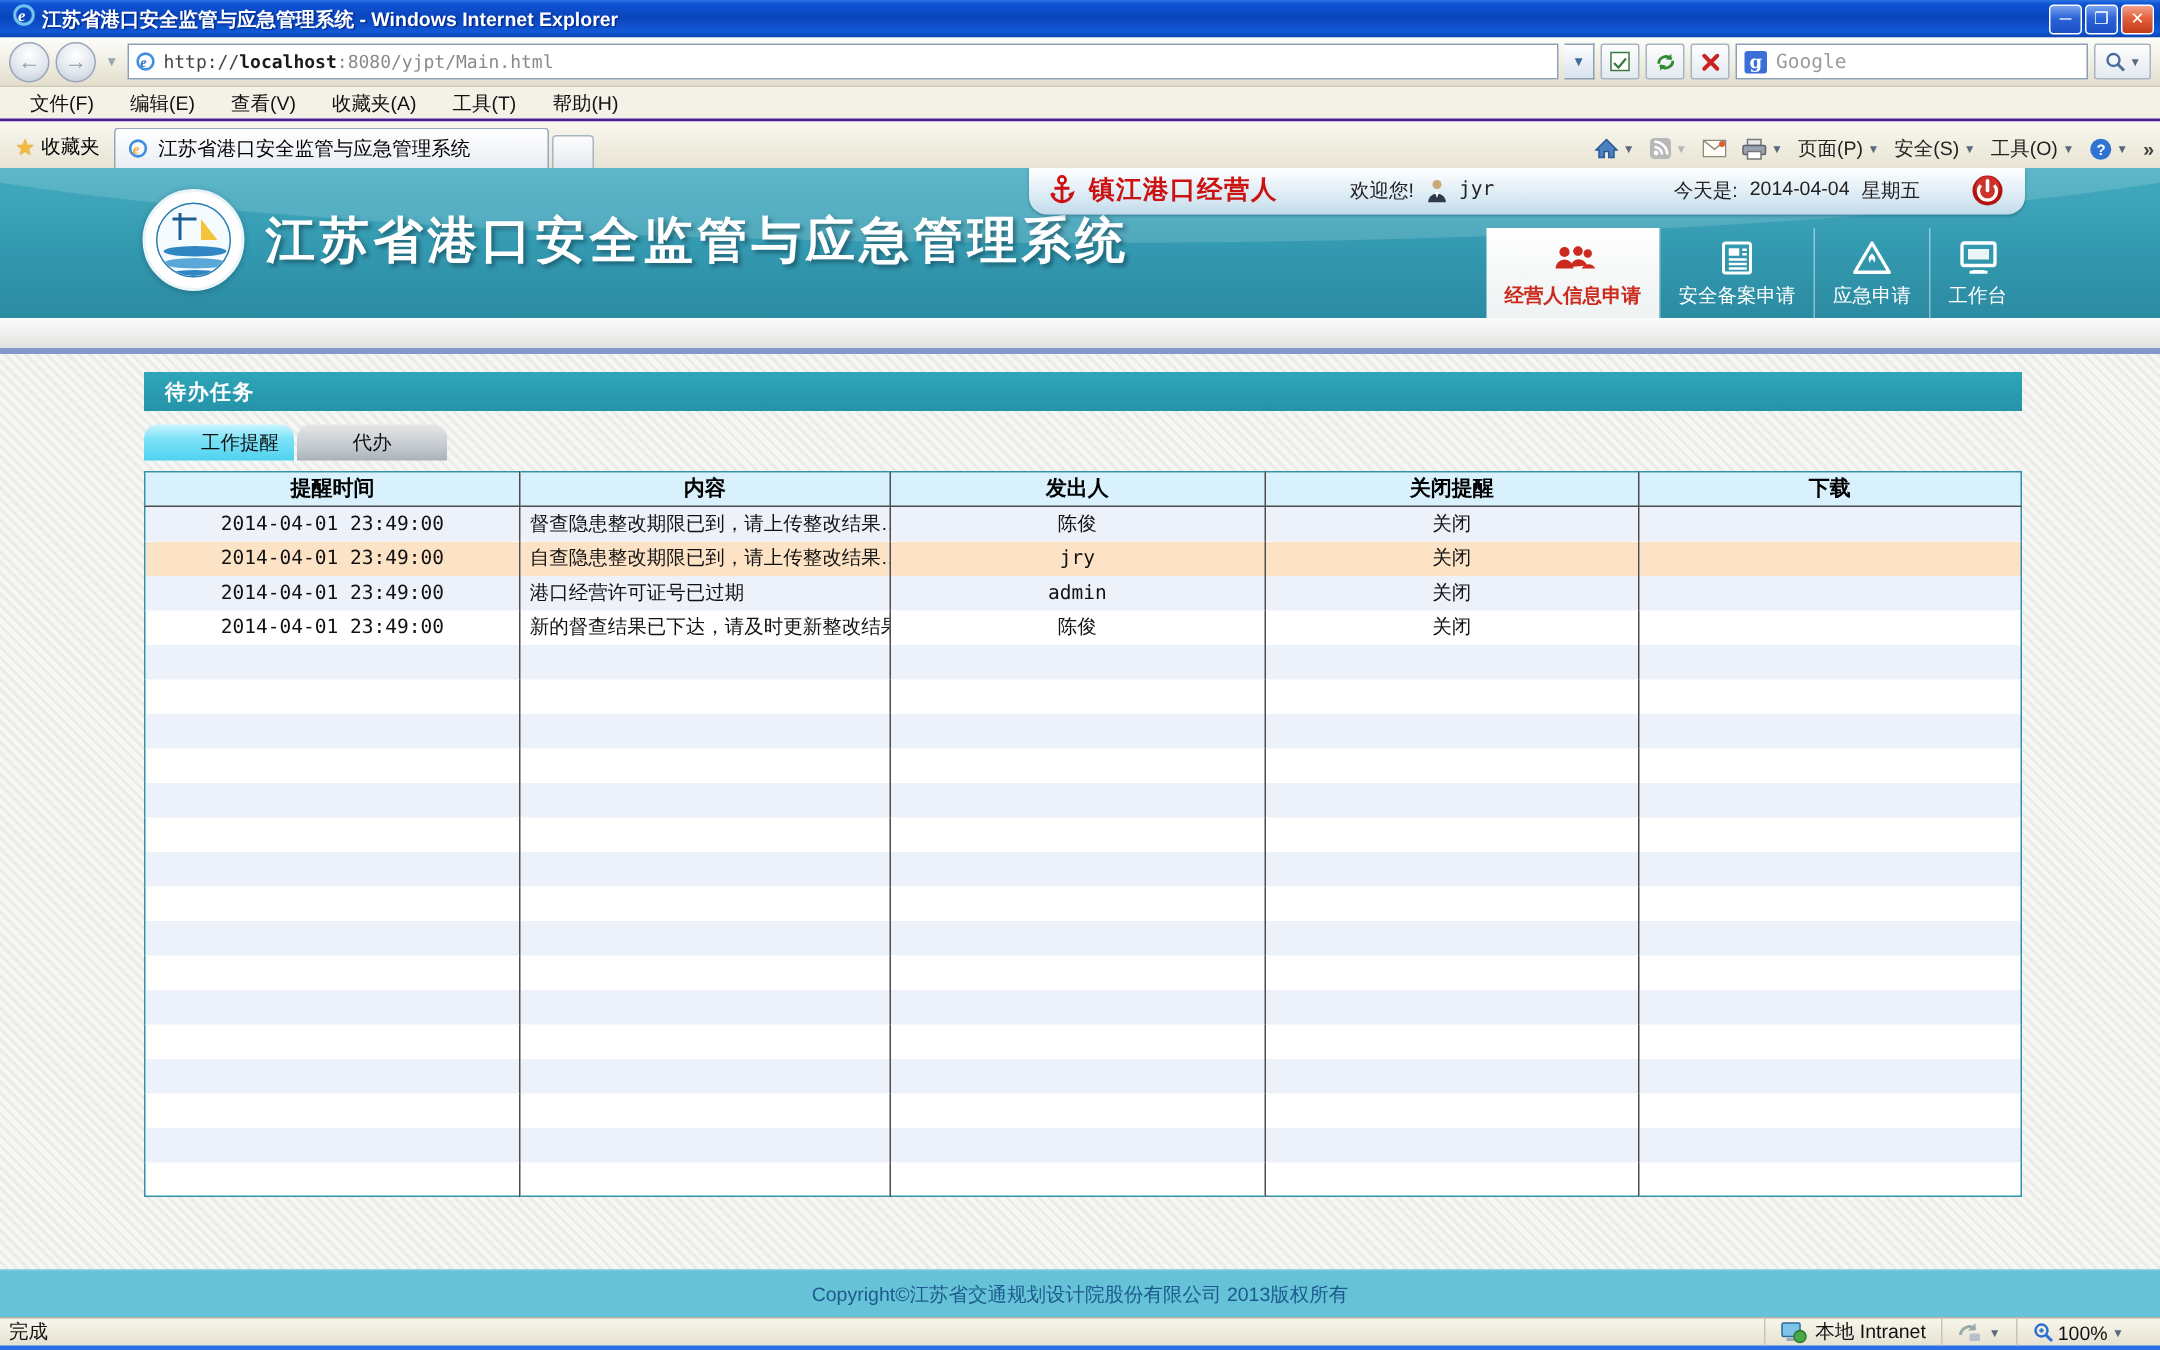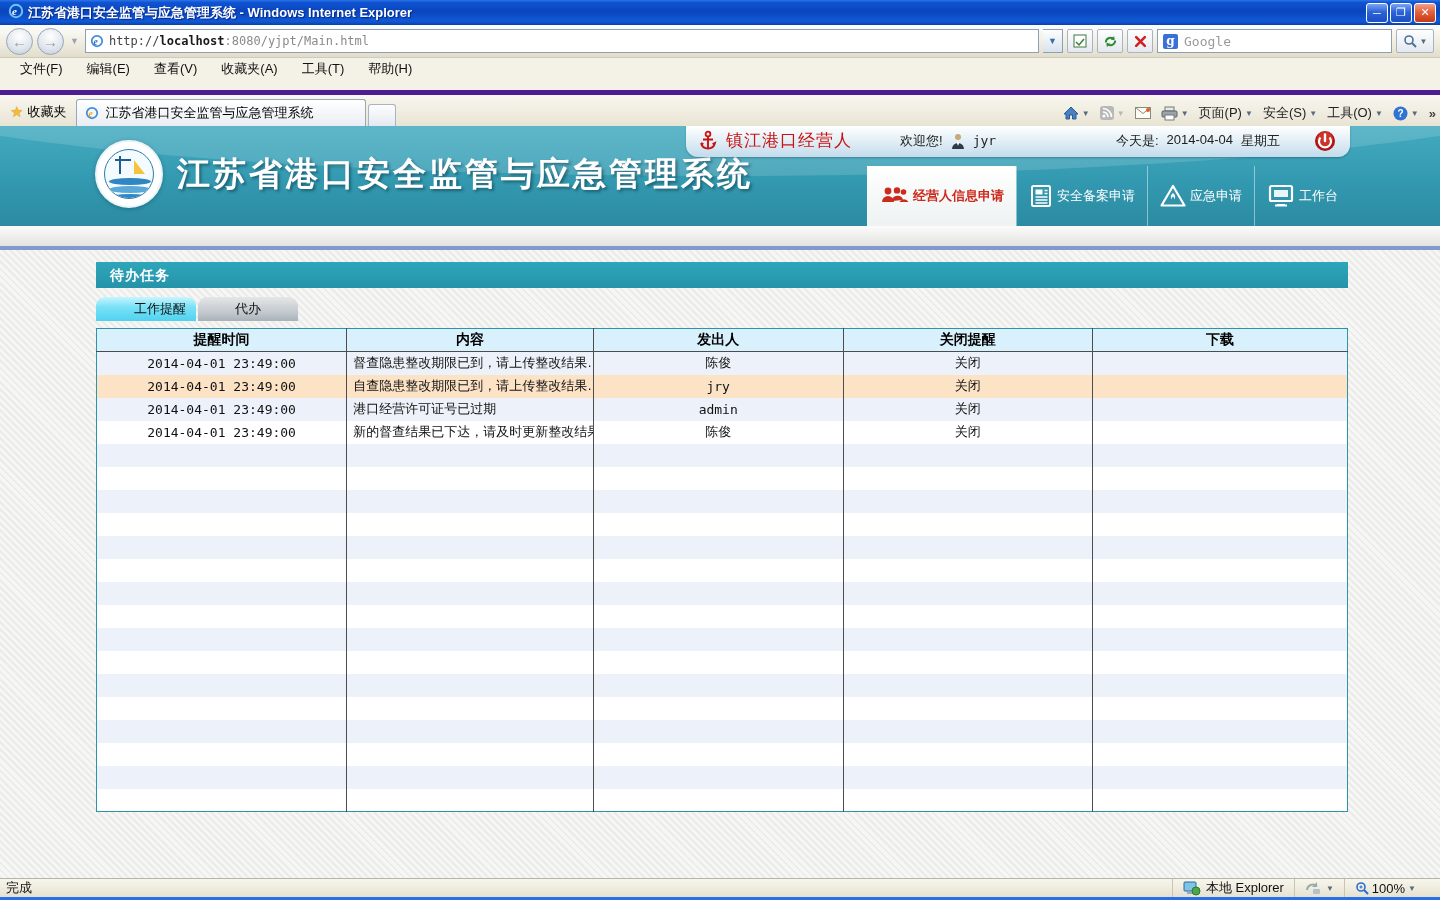--- a/index.html
+++ b/index.html
@@ -35,21 +35,21 @@
   .tbtn { width:26px; height:24px; border:1px solid #a8b4c2; background:linear-gradient(180deg,#fefefe,#e4e9f0);
     display:flex; align-items:center; justify-content:center; border-radius:2px; }
   .searchbox { width:235px; height:24px; background:#fff; border:1px solid #8ba0b5; display:flex; align-items:center; gap:6px; padding:0 5px; }
   .searchbox .g-ico { width:15px; height:15px; background:#3a6fd8; color:#fff; border-radius:2px; font-size:12px; font-weight:bold;
     display:flex; align-items:center; justify-content:center; font-family:"DejaVu Serif",serif; }
   .searchbox .ph { color:#9a9a9a; font-size:13px; font-family:"DejaVu Sans Mono",monospace; }
   .searchbtn { width:38px; height:24px; border:1px solid #a8b4c2; border-radius:2px; background:linear-gradient(180deg,#fefefe,#e4e9f0);
     display:flex; align-items:center; justify-content:center; gap:3px; }
 
   
-  .menubar { height:37px; background:#f4f2e6; border-bottom:5px solid #4c1d95; display:flex; padding-left:8px; flex:0 0 auto; }
+  .menubar { height:23px; background:#f4f2e6; border-bottom:2px solid #4c1d95; display:flex; align-items:center; padding-left:8px; flex:0 0 auto; }
   .menubar .mi { font-size:13px; color:#111; padding:2px 12px; }
 
   
   .favrow { height:31px; background:linear-gradient(180deg,#f9f7ef,#e8e4d4); display:flex; align-items:flex-end; padding:0 4px; flex:0 0 auto; }
   .favbtn { display:flex; align-items:center; gap:4px; font-size:13px; padding:0 10px 5px 6px; }
   .star { color:#f4b93d; font-size:15px; text-shadow:0 0 1px #c08a10; }
   .tab { width:290px; height:27px; background:linear-gradient(180deg,#ffffff,#e9edf3); border:1px solid #98a8bc; border-bottom:none;
     border-radius:3px 3px 0 0; display:flex; align-items:center; gap:6px; padding:0 8px; font-size:13px; }
   .tabstub { width:28px; height:22px; background:linear-gradient(180deg,#fdfdfd,#e5e9ef); border:1px solid #a8b4c4; border-bottom:none;
     border-radius:3px 3px 0 0; margin-left:2px; }
@@ -71,27 +71,27 @@
   .emblem .inner { position:absolute; left:7px; top:7px; width:50px; height:50px; border-radius:50%; background:#f4fbff; border:1px solid #2a7db0; overflow:hidden; }
   .emblem .wave { position:absolute; left:4px; width:42px; height:7px; border-radius:50%; background:#2f86c2; }
   .emblem .crane { position:absolute; left:14px; top:6px; width:2px; height:18px; background:#1c5e90; }
   .emblem .crane2 { position:absolute; left:10px; top:9px; width:16px; height:2px; background:#1c5e90; }
   .emblem .sail { position:absolute; right:8px; top:10px; width:0; height:0; border-left:11px solid #f5c33d; border-top:14px solid transparent; }
   .sys-title { color:#fff; font-size:33px; font-weight:bold; letter-spacing:3px; text-shadow:2px 2px 3px rgba(0,30,45,.45); }
 
   .infobar { position:absolute; top:0; right:90px; width:664px; height:31px;
     background:linear-gradient(180deg,#ffffff,#d5e7f2 70%,#c2dbeb); border-radius:0 0 12px 12px;
     display:flex; align-items:center; padding:0 14px 2px 12px; gap:8px; box-shadow:0 1px 2px rgba(0,30,45,.3); }
-  .role { color:#cc1111; font-size:17px; font-weight:normal; letter-spacing:1px; margin-right:40px; }
+  .role { color:#cc1111; font-size:17px; font-weight:bold; letter-spacing:1px; margin-right:40px; }
   .welcome { font-size:13px; color:#222; }
   .uname { font-size:13px; font-family:"DejaVu Sans Mono",monospace; color:#222; margin-right:auto; }
   .dateinfo { font-size:13px; color:#222; margin-right:26px; display:flex; gap:8px; }
 
   .nav { position:absolute; right:90px; bottom:0; display:flex; align-items:flex-end; height:60px; }
-  .nav-item { height:60px; display:flex; flex-direction:row; align-items:center; justify-content:flex-end;
+  .nav-item { height:60px; display:flex; flex-direction:column; align-items:center; justify-content:flex-end;
     padding:6px 12px 6px; color:#fff; font-size:13px; border-left:1px solid rgba(255,255,255,.45); gap:4px; white-space:nowrap; }
   .nav-item:first-child { border-left:none; }
   .nav-item.active { background:linear-gradient(180deg,#ffffff,#eef2f2); color:#cc2a1d; font-weight:bold; border-left:none; }
   .nav-item svg { display:block; }
 
   .substrip { height:24px; background:linear-gradient(180deg,#fcfcfc,#e2e2e0); border-bottom:4px solid #8299cb; flex:0 0 auto; }
 
   .content { flex:1; padding:12px 0 0 0; }
   .section-bar { margin:0 92px 0 96px; height:26px; background:linear-gradient(180deg,#2ea6ba,#2593a9); color:#fff;
     font-size:14px; font-weight:bold; line-height:26px; padding-left:14px; letter-spacing:1px; }
@@ -516,31 +516,34 @@
               <td>&nbsp;</td>
               <td>&nbsp;</td>
               <td>&nbsp;</td>
               <td>&nbsp;</td>
               <td>&nbsp;</td>
             </tr>
           </tbody>
       </table>
     </div>
 
+    <div class="footer">
+      <span>Copyright©江苏省交通规划设计院股份有限公司 2013版权所有</span>
+    </div>
   </div>
 
   <div class="statusbar">
     <span class="done">完成</span>
     <span class="seg">
       <svg width="18" height="15" viewBox="0 0 18 15">
         <rect x="1" y="1" width="12" height="9" rx="1" fill="#7ec3e8" stroke="#2a6a9a"></rect>
         <rect x="4" y="11" width="6" height="2" fill="#9ab"></rect>
         <circle cx="13" cy="10" r="4" fill="#4aa84a" stroke="#2a7a2a"></circle>
       </svg>
-      <span>本地 Explorer</span>
+      <span>本地 Intranet</span>
     </span>
     <span class="seg">
       <svg width="16" height="14" viewBox="0 0 16 14">
           <path d="M2 9 a6 6 0 0 1 10-4" fill="none" stroke="#9aa" stroke-width="2"></path>
           <path d="M12 1 v5 h-5 z" fill="#9aa"></path>
           <rect x="8" y="8" width="7" height="5" rx="1" fill="#b8c0c8"></rect>
         </svg>
       <span class="chev">▼</span>
     </span>
     <span class="seg zoomseg">

